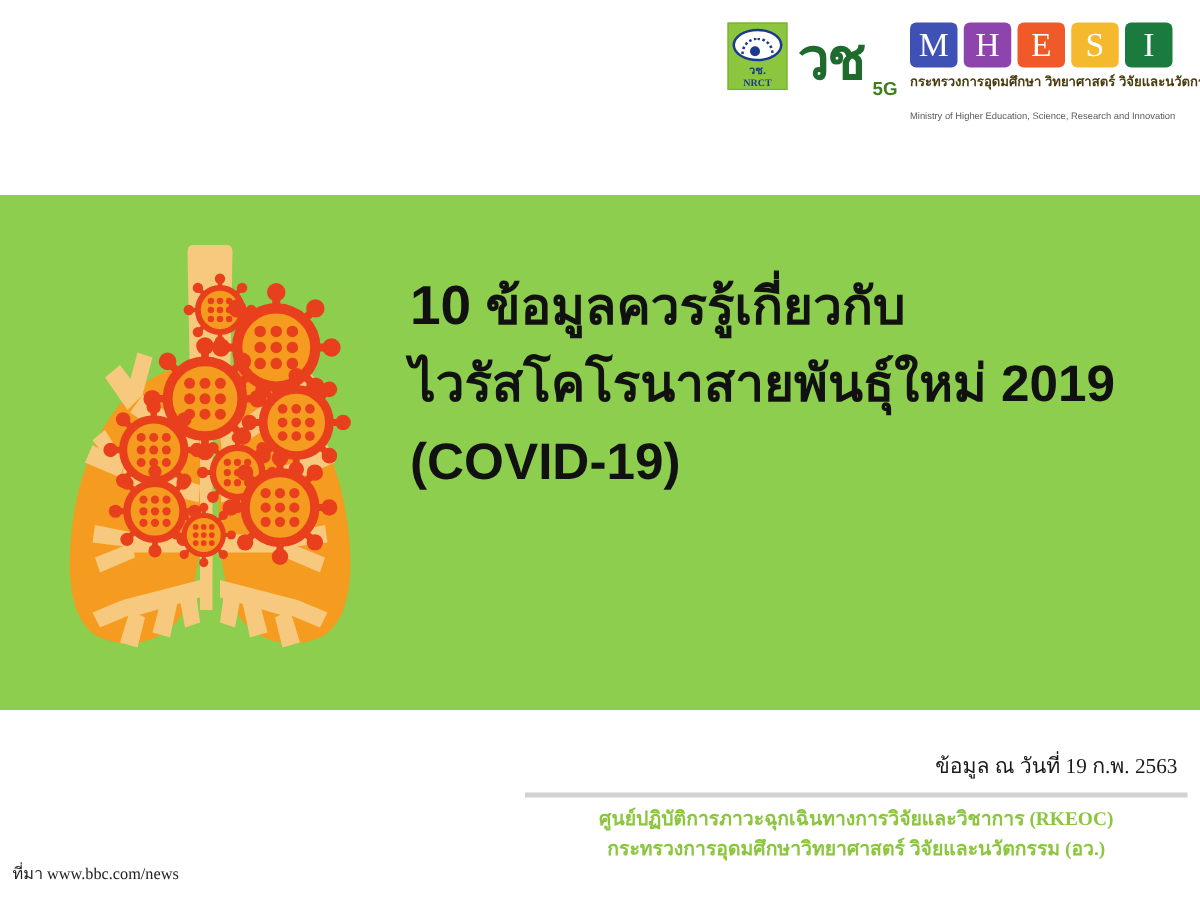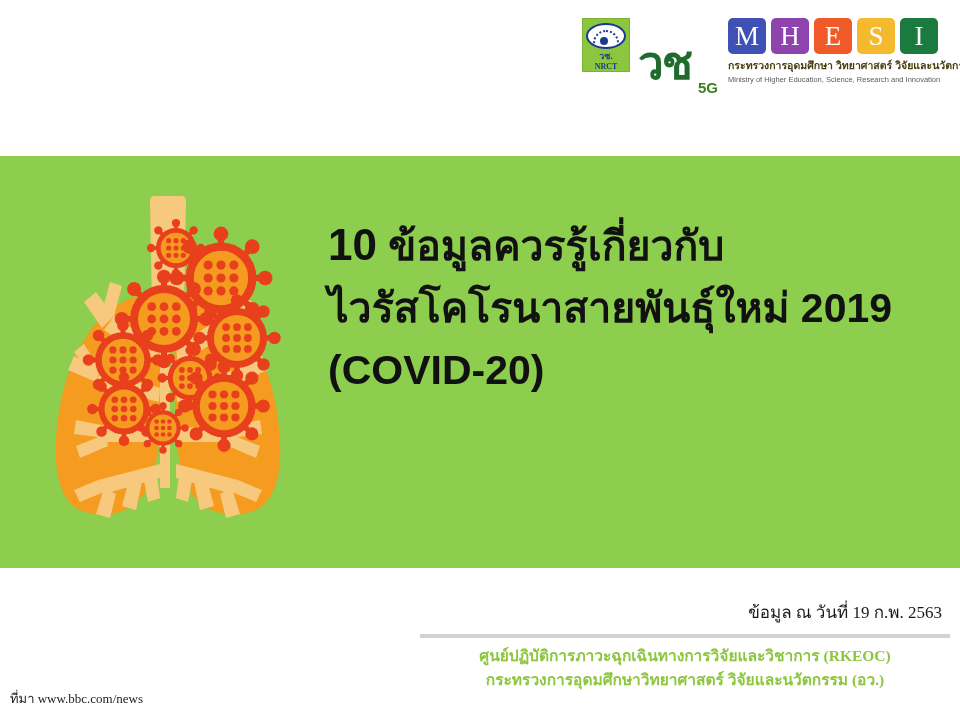--- a/index.html
+++ b/index.html
@@ -83,21 +83,20 @@
     color: #1a3a8f;
     line-height: 9px;
     font-family: "Liberation Serif", serif;
   }
 
   
   .wch-logo {
     width: 82px;
     height: 74px;
     position: relative;
-    margin-top: 16px;
   }
   .wch-glyph {
     position: absolute;
     left: 0; top: 6px;
     font-size: 46px;
     color: #1f6b2e;
     font-weight: bold;
     line-height: 46px;
     letter-spacing: -2px;
   }
@@ -136,21 +135,21 @@
   }
   .mhesi-th {
     margin-top: 3px;
     font-size: 10.5px;
     font-weight: bold;
     color: #4a3c10;
     white-space: nowrap;
     letter-spacing: 0px;
   }
   .mhesi-en {
-    margin-top: 1px;
+    margin-top: 14px;
     font-size: 7.5px;
     color: #5a5a5a;
     white-space: nowrap;
   }
 
   
   #hero {
     position: absolute;
     left: 0;
     top: 137px;
@@ -628,21 +627,21 @@
               <circle cx="14" cy="14" r="5"></circle>
           </g>
         </g>
       </g>
     </svg>
   </div>
 
   <div id="hero-title">
     <div><span class="num">10</span><span> ข้อมูลควรรู้เกี่ยวกับ</span></div>
     <div>ไวรัสโคโรนาสายพันธุ์ใหม่ 2019</div>
-    <div>(COVID-20)</div>
+    <div>(COVID-19)</div>
   </div>
 
 </div>
 
 <div id="footer">
   <div id="date-line">ข้อมูล ณ วันที่ 19 ก.พ. 2563</div>
   <div id="footer-rule"></div>
   <div id="org-block">
     <div>ศูนย์ปฏิบัติการภาวะฉุกเฉินทางการวิจัยและวิชาการ (RKEOC)</div>
     <div>กระทรวงการอุดมศึกษาวิทยาศาสตร์ วิจัยและนวัตกรรม (อว.)</div>

